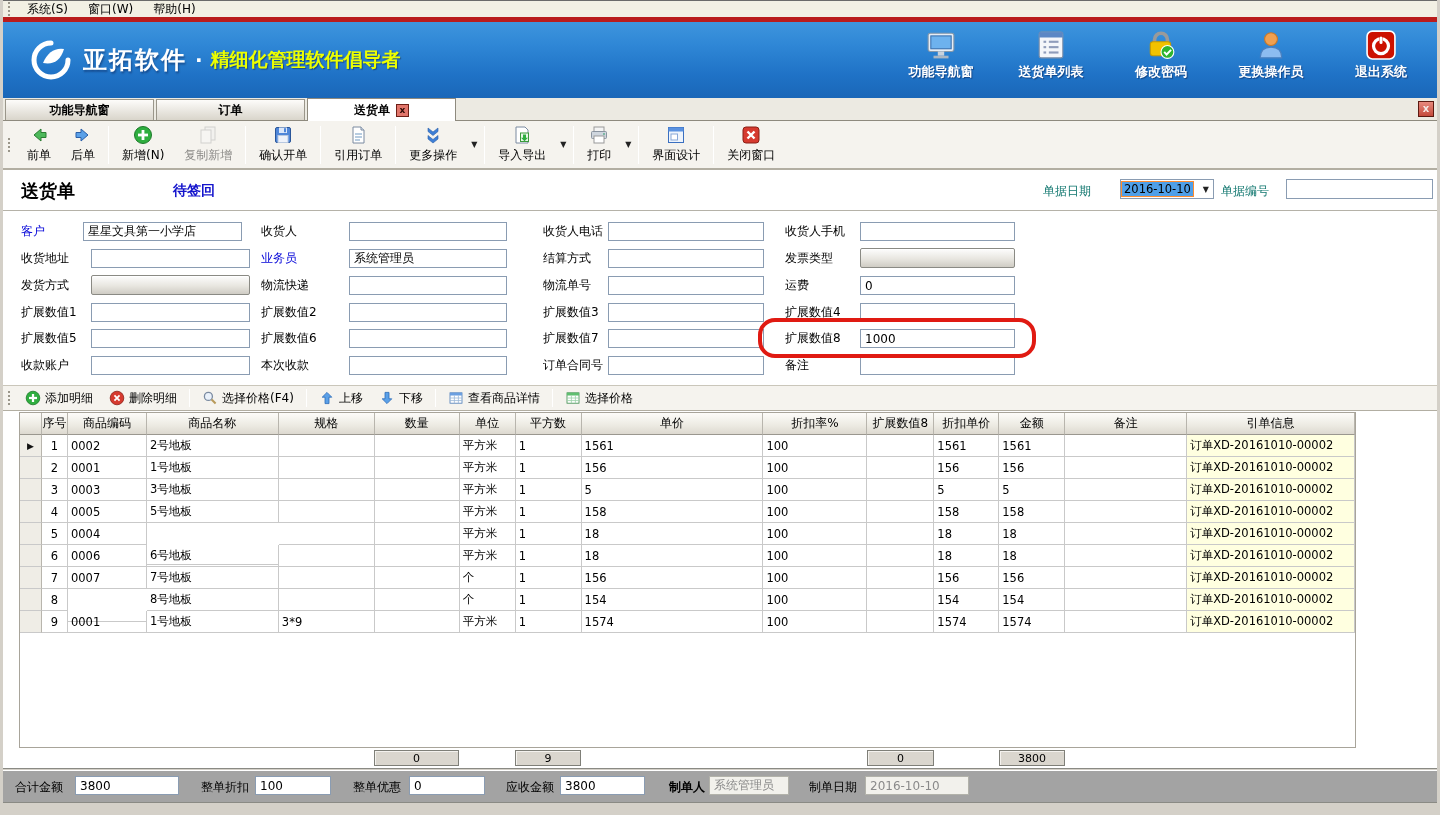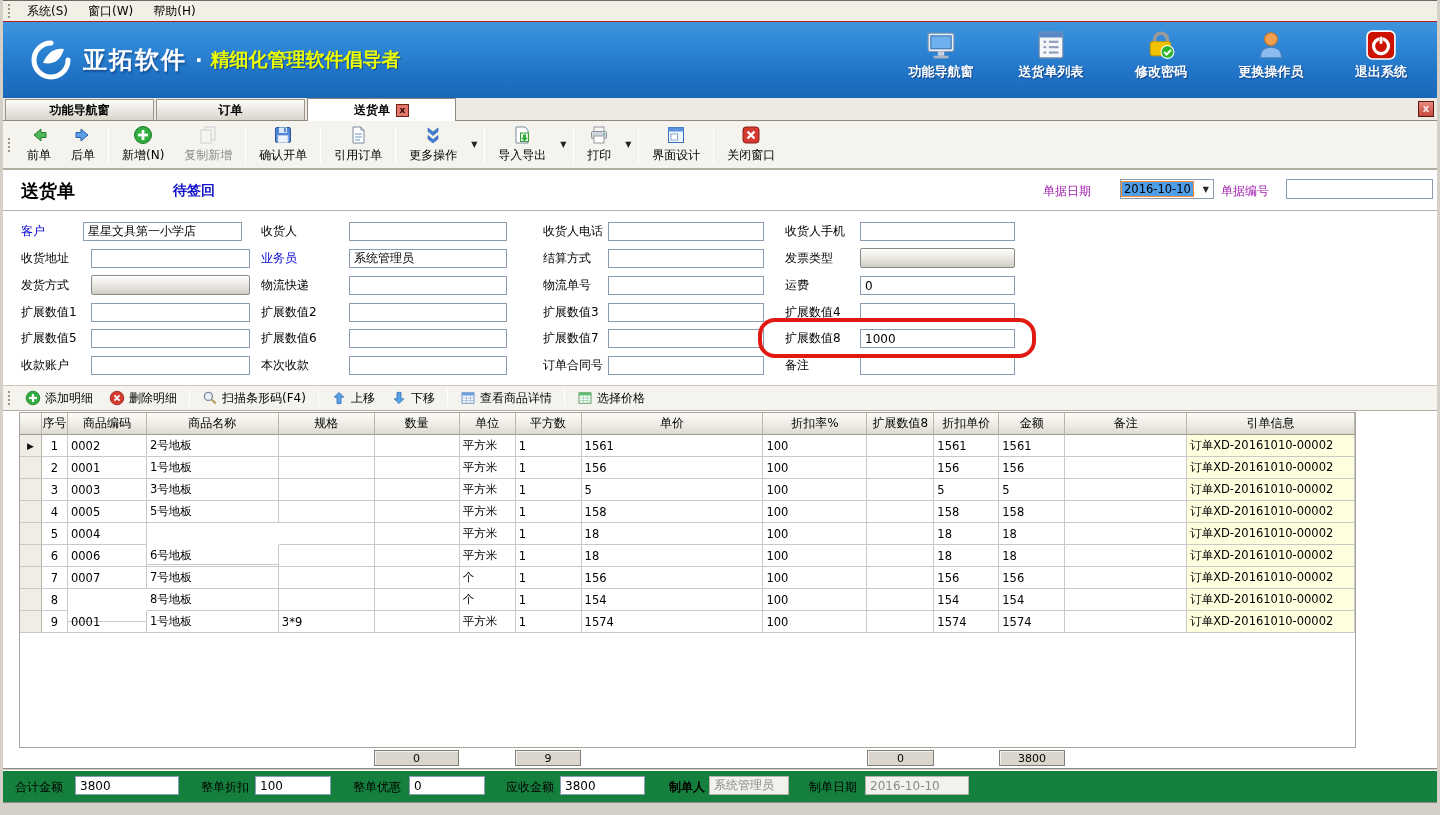--- a/index.html
+++ b/index.html
@@ -1,21 +1,21 @@
 <!DOCTYPE html>
 <html><head>
 <meta charset="utf-8">
 <style>
   * { margin:0; padding:0; box-sizing:border-box; }
   html,body { width:1440px; height:815px; overflow:hidden; }
   body { font-family:"DejaVu Sans","Liberation Sans",sans-serif; font-size:12px; color:#000; background:#d4d0c8; }
   .window { position:absolute; left:0; top:0; width:1440px; height:815px; background:#fff; border-left:3px solid #d4d0c8; border-right:3px solid #d4d0c8; }
 
   
-  .menubar { position:absolute; left:0; top:0; width:1434px; height:22px; background:#f2f0e4; border-top:1px solid #6a6a6a; border-bottom:1px solid #b91c1c; display:flex; align-items:center; }
+  .menubar { position:absolute; left:0; top:0; width:1434px; height:22px; background:#f2f0e4; border-top:1px solid #6a6a6a; border-bottom:5px solid #b91c1c; display:flex; align-items:center; }
   .grip { width:3px; height:14px; border-left:2px dotted #9a968a; margin:0 6px 0 5px; }
   .menu-item { padding:2px 10px; cursor:default; }
 
   
   .header { position:absolute; left:0; top:22px; width:1434px; height:76px;
     background:linear-gradient(180deg,#3e95dd 0%, #2f87d6 30%, #1f72c6 70%, #1a67b8 100%); display:flex; align-items:center; }
   .brand { display:flex; align-items:center; margin-left:26px; }
   .brand svg { width:44px; height:44px; margin-right:10px; }
   .brand-name { color:#fff; font-size:24px; font-weight:bold; letter-spacing:2px; text-shadow:1px 2px 2px rgba(0,0,40,.35); }
   .brand-sep { color:#fff; font-size:20px; font-weight:bold; margin:0 8px; }
@@ -39,21 +39,21 @@
   .tb-btn svg { width:20px; height:20px; }
   .tb-btn .lbl { margin-top:2px; white-space:nowrap; }
   .tb-btn.disabled { opacity:.45; filter:grayscale(1); cursor:default; }
   .tb-sep { width:1px; height:38px; background:#b8b4a8; border-right:1px solid #fff; margin:0 3px; }
   .tb-caret { width:14px; height:44px; display:flex; align-items:center; justify-content:center; cursor:pointer; color:#222; font-size:8px; }
 
   
   .titlerow { position:absolute; left:0; top:170px; width:1434px; height:41px; background:#fff; border-bottom:1px solid #b5b2a8; }
   .doc-title { position:absolute; left:18px; top:9px; font-size:18px; font-weight:bold; }
   .doc-status { position:absolute; left:170px; top:12px; font-size:14px; font-weight:bold; color:#1414cc; }
-  .fld-label { font-size:12px; color:#a21caf; }
+  .fld-label { font-size:12px; color:#0f766e; }
   .date-label { position:absolute; left:1040px; top:13px; }
   .date-combo { position:absolute; left:1117px; top:9px; width:94px; height:20px; background:#fff; border:1px solid #8a9cb2; display:flex; align-items:center; cursor:pointer; }
   .date-val { background:#4f9fe8; outline:1px solid #ff8c2e; color:#000; padding:0 2px; margin-left:1px; font-size:11.5px; }
   .combo-arrow { margin-left:auto; margin-right:4px; font-size:8px; color:#222; }
   .no-label { position:absolute; left:1218px; top:13px; }
   .no-input { position:absolute; left:1283px; top:9px; width:147px; height:20px; }
 
   input.txt { border:1px solid #8a9cb2; background:#fff; font-family:inherit; font-size:12px; padding:1px 4px; }
   input.txt:disabled { background:#f2f1ec; color:#8a8a8a; border-color:#b2b2aa; }
 
@@ -79,21 +79,21 @@
   .g-cell.center { justify-content:center; }
   .g-cell.yellow { background:#ffffe0; }
   .g-cell.indicator { background:#efede6; border-right:1px solid #b8b5ad; justify-content:center; font-size:9px; color:#111; }
   .g-hcell.indicator { background:linear-gradient(180deg,#fdfcf9,#eceae2 60%,#ddd9d0); }
 
   
   .gfoot-box { position:absolute; top:750px; height:16px; background:#dad6ce; border:1px solid #7f7f78; box-shadow:inset 1px 1px 0 #f4f2ee; font-size:11px; display:flex; align-items:center; justify-content:center; }
   .sepline { position:absolute; left:0; top:768px; width:1434px; height:3px; border-top:1px solid #8a8a84; border-bottom:1px solid #fff; background:#d4d0c8; }
 
   
-  .bottombar { position:absolute; left:0; top:771px; width:1434px; height:31px; background:#15803d; }
+  .bottombar { position:absolute; left:0; top:771px; width:1434px; height:31px; background:#a3a3a3; }
   .bb-label { position:absolute; top:8px; white-space:nowrap; }
   .bb-input { position:absolute; top:5px; height:19px; }
   .bottom-frame { position:absolute; left:0; top:802px; width:1434px; height:13px; background:#d4d0c8; border-top:1px solid #8a8a84; }
 </style>
 </head>
 <body>
 
 <div class="window">
 
   <div class="menubar">
@@ -407,21 +407,21 @@
           <span>删除明细</span>
         </div>
         <div class="db-sep"></div>
         <div class="db-btn">
           <span style="display: inline-flex;">
             <svg viewBox="0 0 20 20">
               <circle cx="8" cy="8" r="5" fill="#eaf1fa" stroke="#7a8aa0" stroke-width="1.6"></circle>
               <line x1="12" y1="12" x2="17" y2="17" stroke="#b89a5a" stroke-width="2.6"></line>
             </svg>
           </span>
-          <span>扫描条形码(F4)</span>
+          <span>选择价格(F4)</span>
         </div>
         <div class="db-sep"></div>
         <div class="db-btn">
           <span style="display: inline-flex;">
             <svg viewBox="0 0 20 20">
               <path d="M10 3 L16 9 H12.5 V17 H7.5 V9 H4 Z" fill="#5aa0e8" stroke="#2a6ab8"></path>
             </svg>
           </span>
           <span>上移</span>
         </div>

